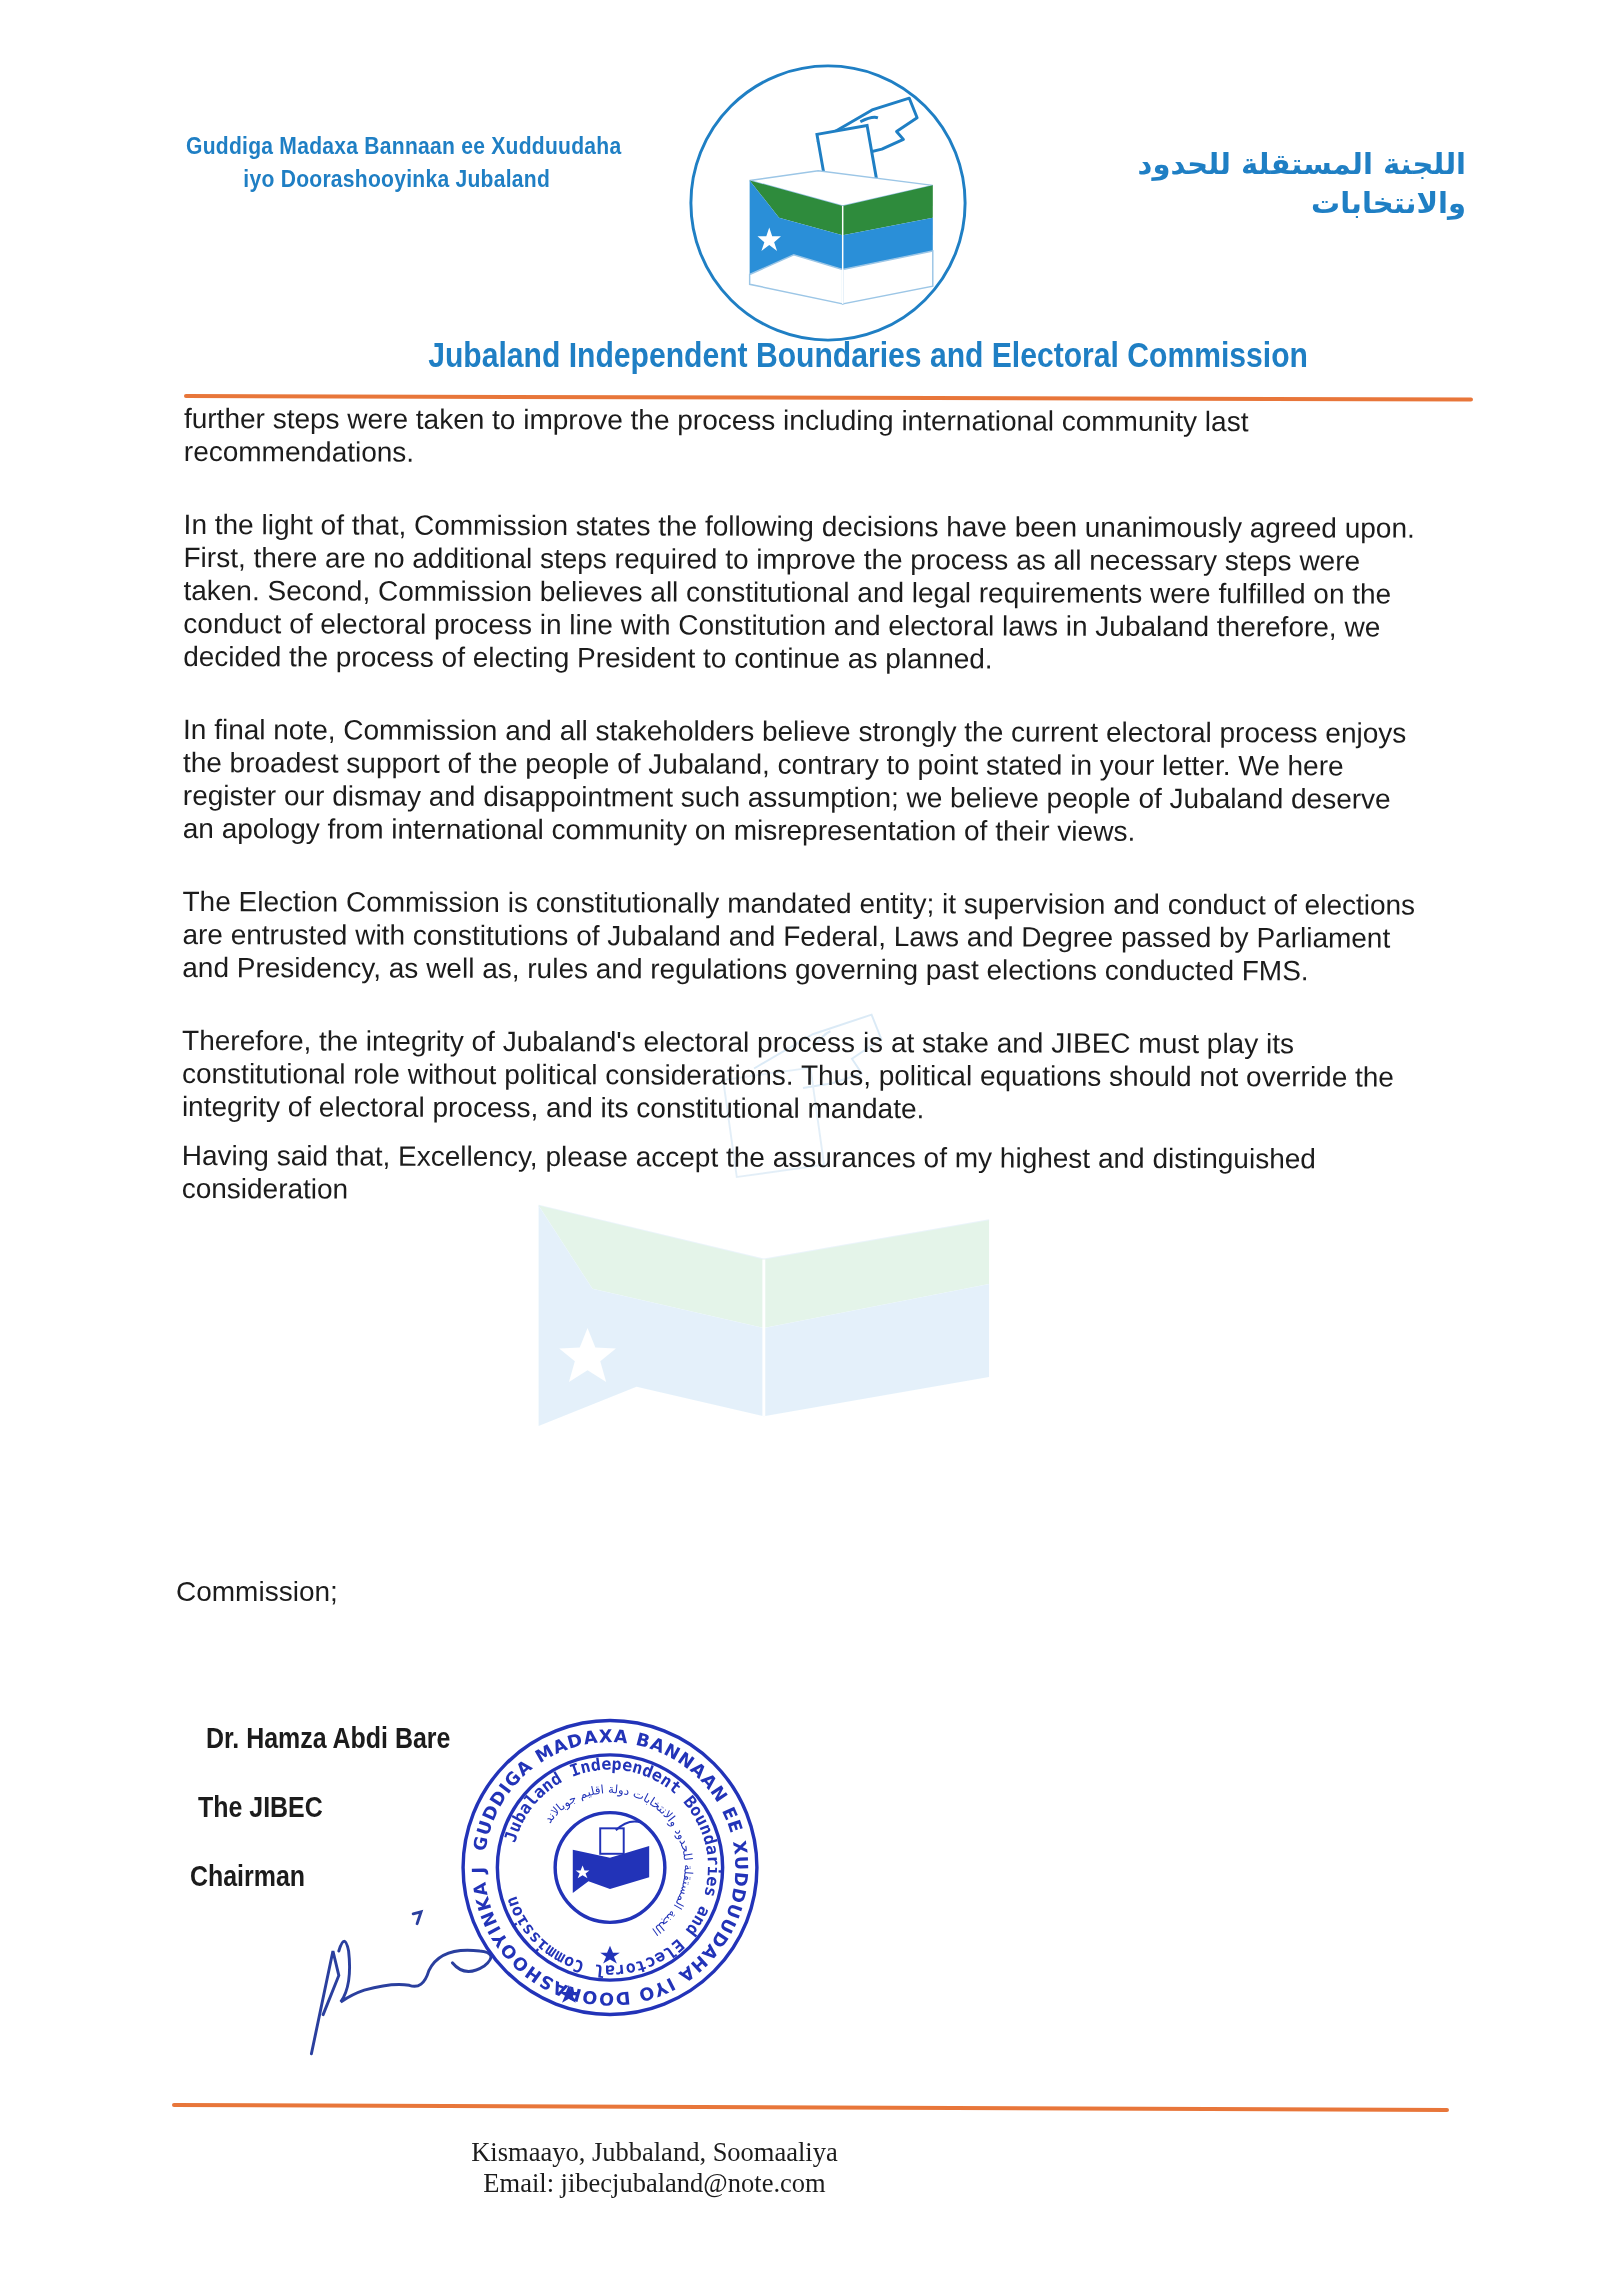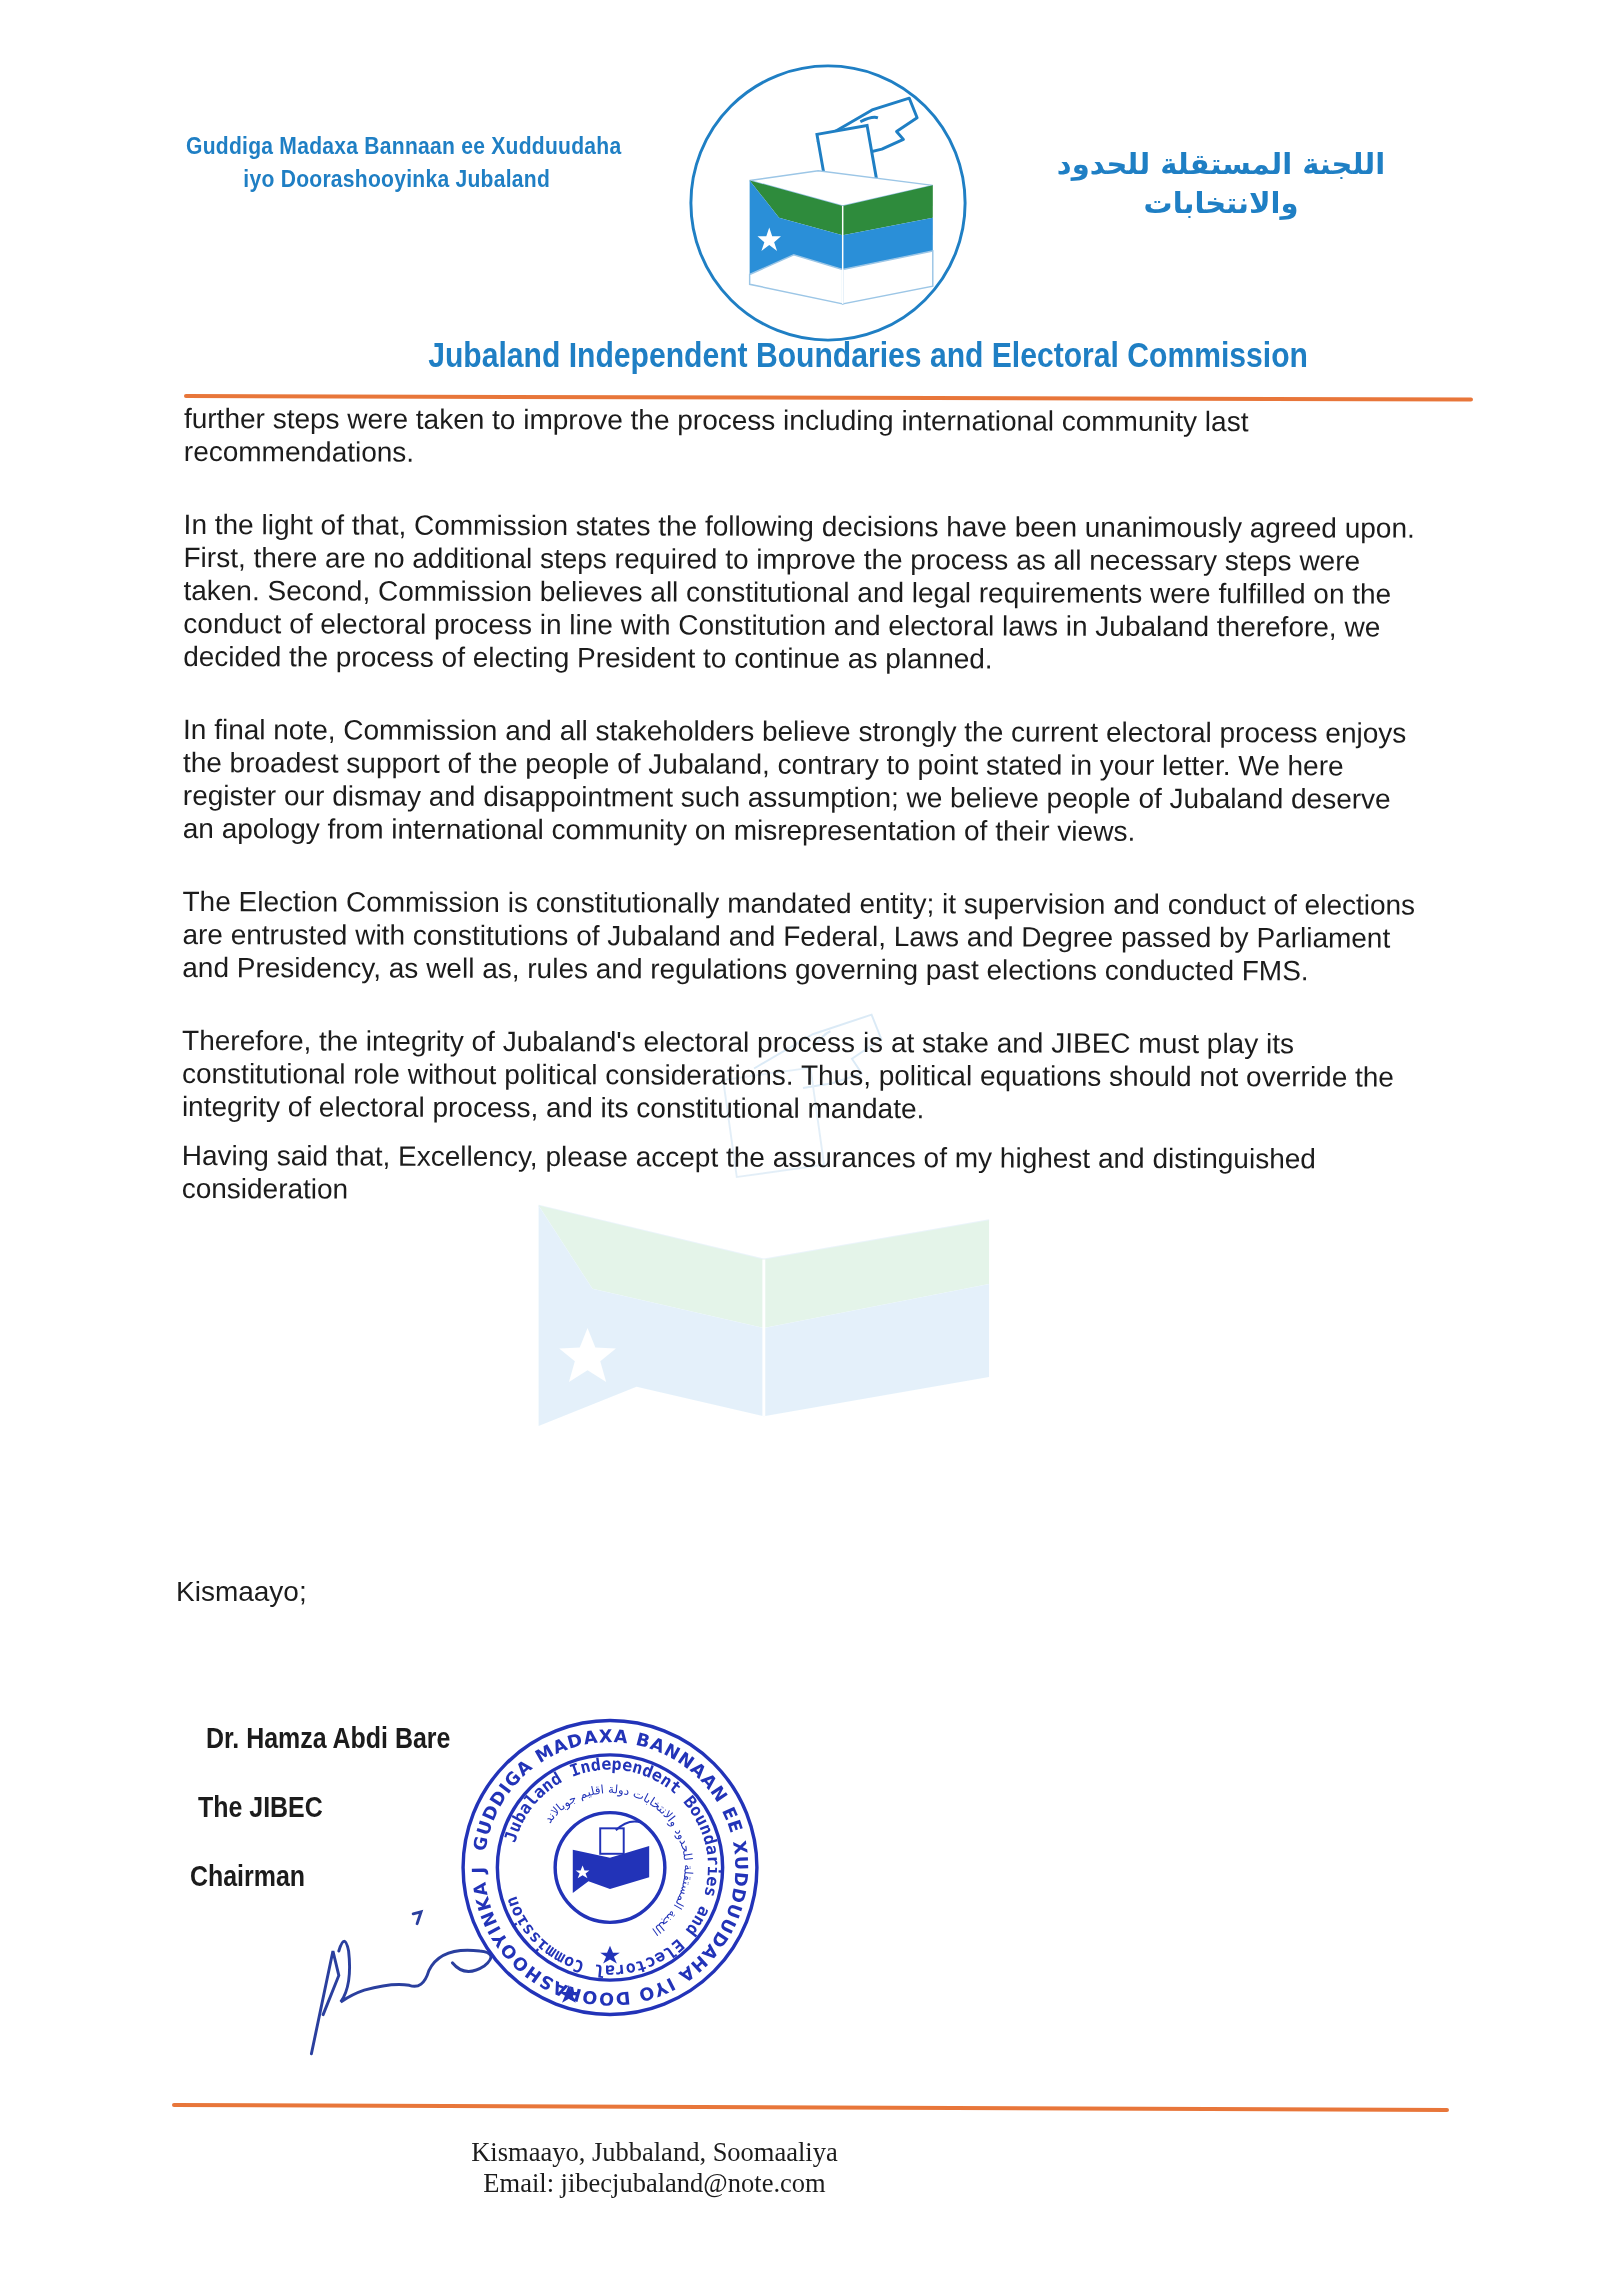--- a/index.html
+++ b/index.html
@@ -4,21 +4,21 @@
 <style>
   html, body { margin: 0; padding: 0; background: #ffffff; }
   body { width: 1620px; height: 2293px; position: relative; overflow: hidden;
          font-family: "Liberation Sans", sans-serif; color: #1a1a1a; }
 
   
   .hdr-left { position: absolute; left: 186px; top: 129px; width: 490px; text-align: center;
               color: #1f7fc4; font-weight: bold; font-size: 24.5px; line-height: 33px;
               transform: scaleX(0.86); transform-origin: left top; letter-spacing: 0.3px; }
   .hdr-left div { white-space: nowrap; }
-  .hdr-right { position: absolute; left: 965px; top: 145px; width: 490px; text-align: center;
+  .hdr-right { position: absolute; left: 965px; top: 145px; width: 490px; text-align: right;
                color: #1f7fc4; font-weight: bold; font-size: 29px; line-height: 39px;
                direction: rtl; font-family: "DejaVu Sans", sans-serif; padding-left: 11px; }
   .logo { position: absolute; left: 686px; top: 61px; width: 284px; height: 284px; }
   .hdr-title { position: absolute; left: 363px; top: 335px; width: 931px; text-align: center;
                color: #1f7fc4; font-weight: bold; font-size: 35px; white-space: nowrap;
                transform: scaleX(0.86); transform-origin: center top; }
   .rule-top { position: absolute; left: 184px; top: 394px; width: 1289px; height: 3.9px;
               background: #e8763a; transform: rotate(0.16deg); transform-origin: left center; border-radius: 2px; }
 
   
@@ -99,21 +99,21 @@
 </svg>
 
 <div class="body">
   <p>further steps were taken to improve the process including international community last recommendations.</p>
   <p>In the light of that, Commission states the following decisions have been unanimously agreed upon. First, there are no additional steps required to improve the process as all necessary steps were taken. Second, Commission believes all constitutional and legal requirements were fulfilled on the conduct of electoral process in line with Constitution and electoral laws in Jubaland therefore, we decided the process of electing President to continue as planned.</p>
   <p>In final note, Commission and all stakeholders believe strongly the current electoral process enjoys the broadest support of the people of Jubaland, contrary to point stated in your letter. We here register our dismay and disappointment such assumption; we believe people of Jubaland deserve an apology from international community on misrepresentation of their views.</p>
   <p>The Election Commission is constitutionally mandated entity; it supervision and conduct of elections are entrusted with constitutions of Jubaland and Federal, Laws and Degree passed by Parliament and Presidency, as well as, rules and regulations governing past elections conducted FMS.</p>
   <p class="tight">Therefore, the integrity of Jubaland's electoral process is at stake and JIBEC must play its constitutional role without political considerations. Thus, political equations should not override the integrity of electoral process, and its constitutional mandate.</p>
   <p>Having said that, Excellency, please accept the assurances of my highest and distinguished consideration</p>
 </div>
-<div class="sincerely">Kismaayo;</div>
+<div class="sincerely">Commission;</div>
 
 <div class="sig-name">Dr. Hamza Abdi Bare</div>
 <div class="sig-org">The JIBEC</div>
 <div class="sig-title">Chairman</div>
 
 <svg class="signature" viewBox="0 0 330 170">
   <path d="M28 165 L50 60 L56 85 L40 125" fill="none" stroke="#2a3f9e" stroke-width="3" stroke-linecap="round"></path>
   <path d="M56 60 Q62 40 66 60 Q70 95 58 112 Q70 104 82 100 Q110 92 128 95 Q142 100 148 80 Q160 55 200 60 Q220 62 205 75 Q185 88 172 72" fill="none" stroke="#2a3f9e" stroke-width="3" stroke-linecap="round"></path>
   <path d="M132 22 L140 20 L136 32" fill="none" stroke="#2a3f9e" stroke-width="3" stroke-linecap="round"></path>
 </svg>

